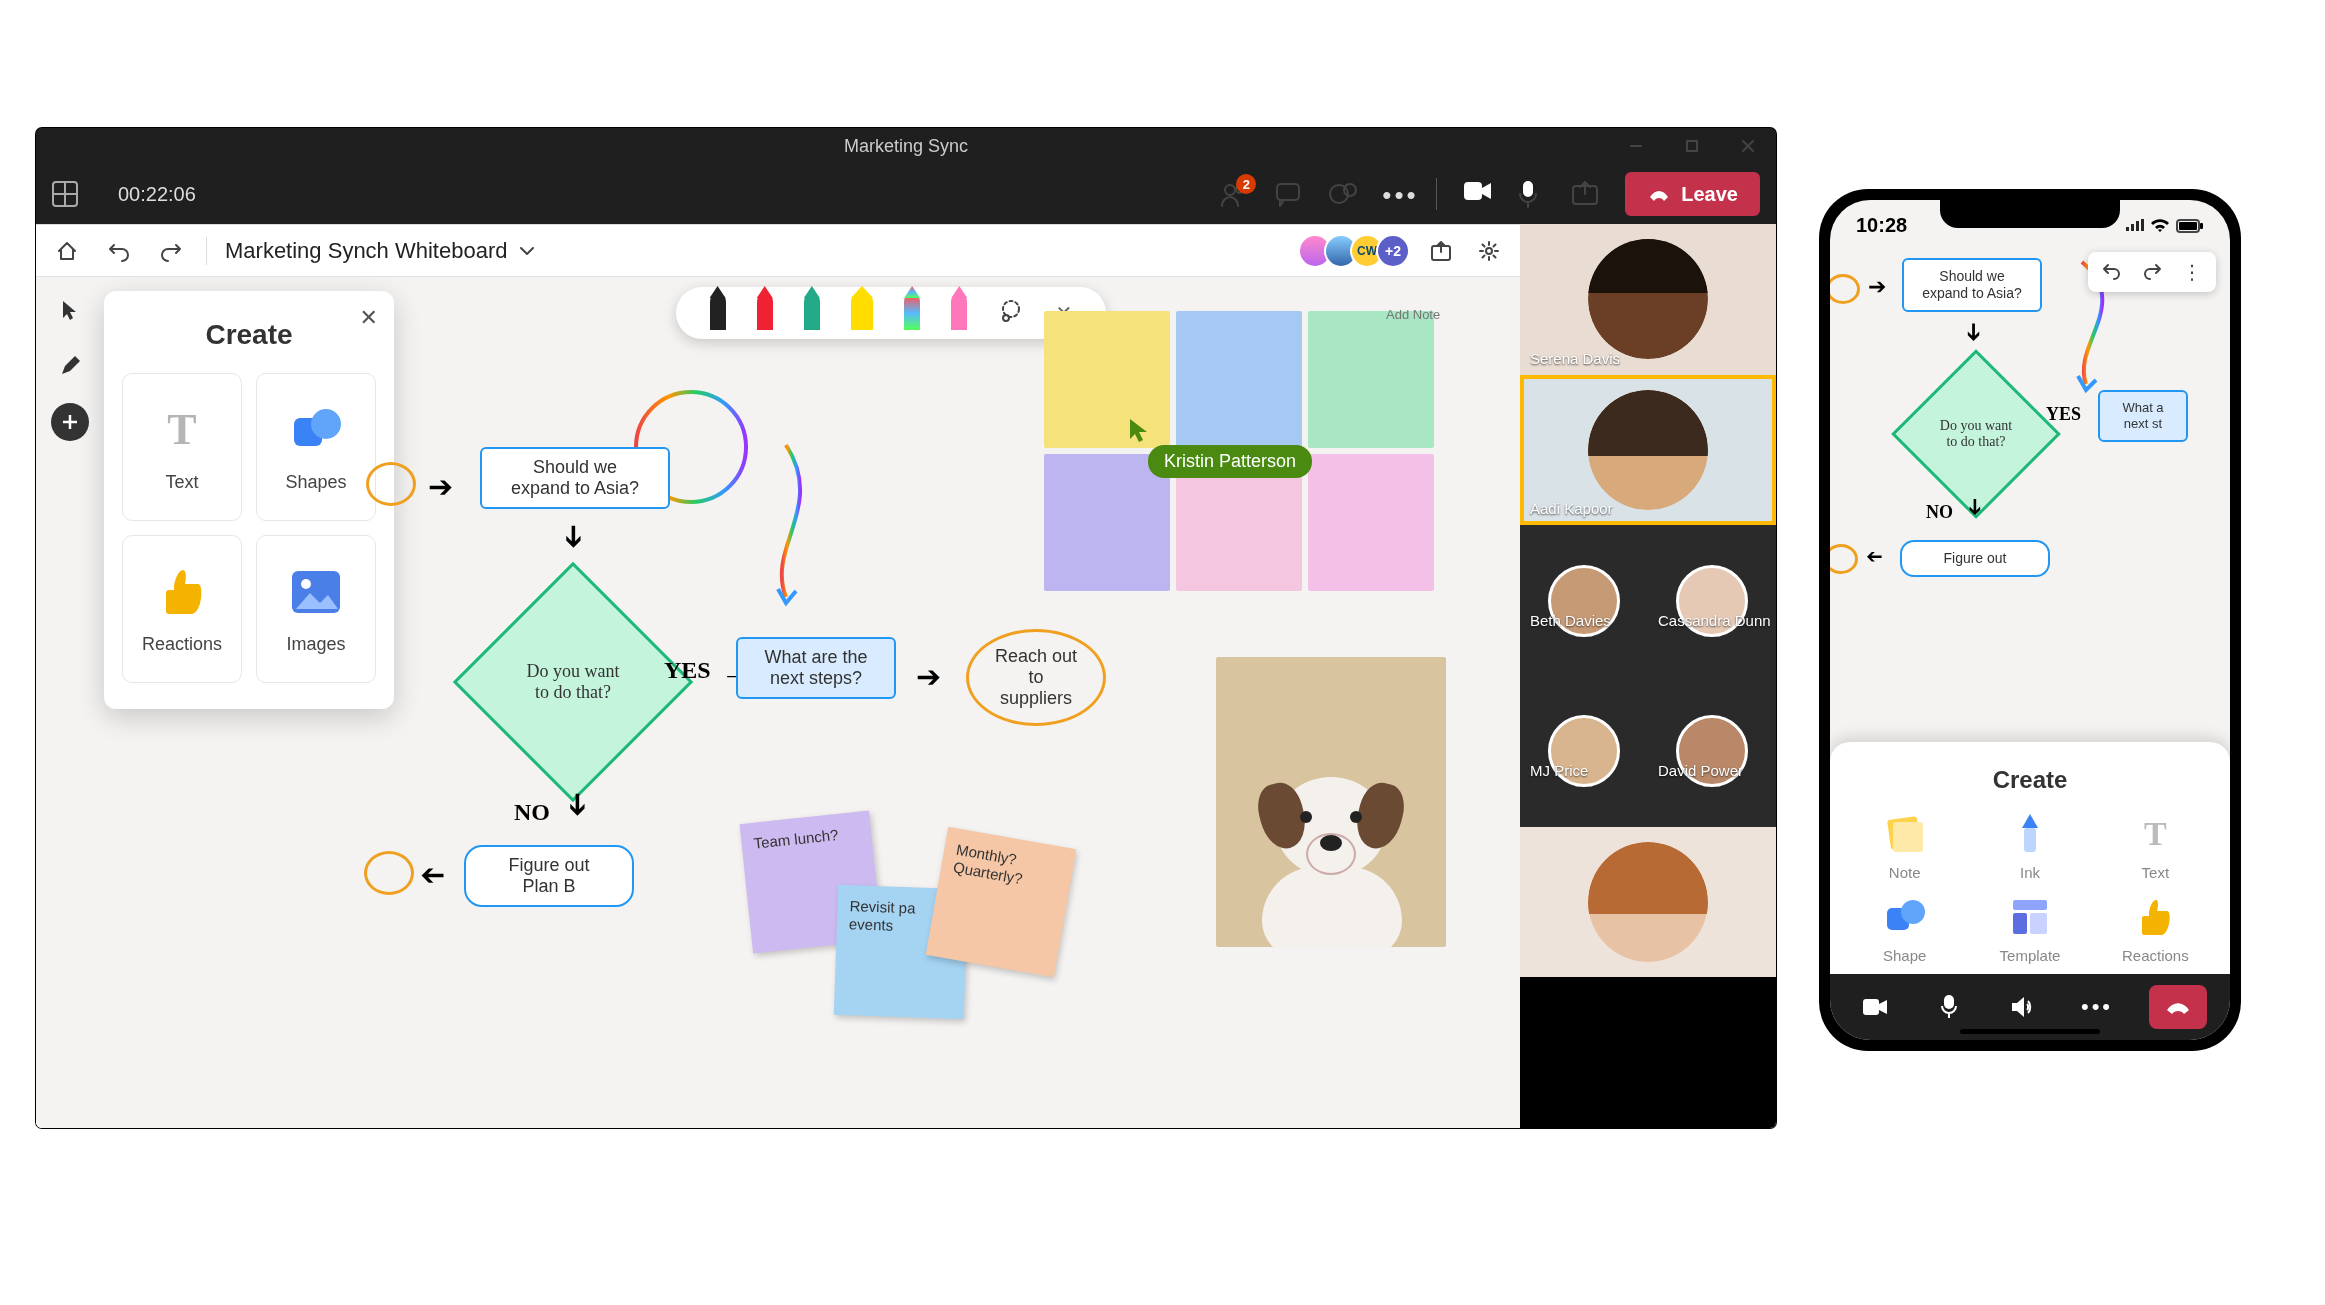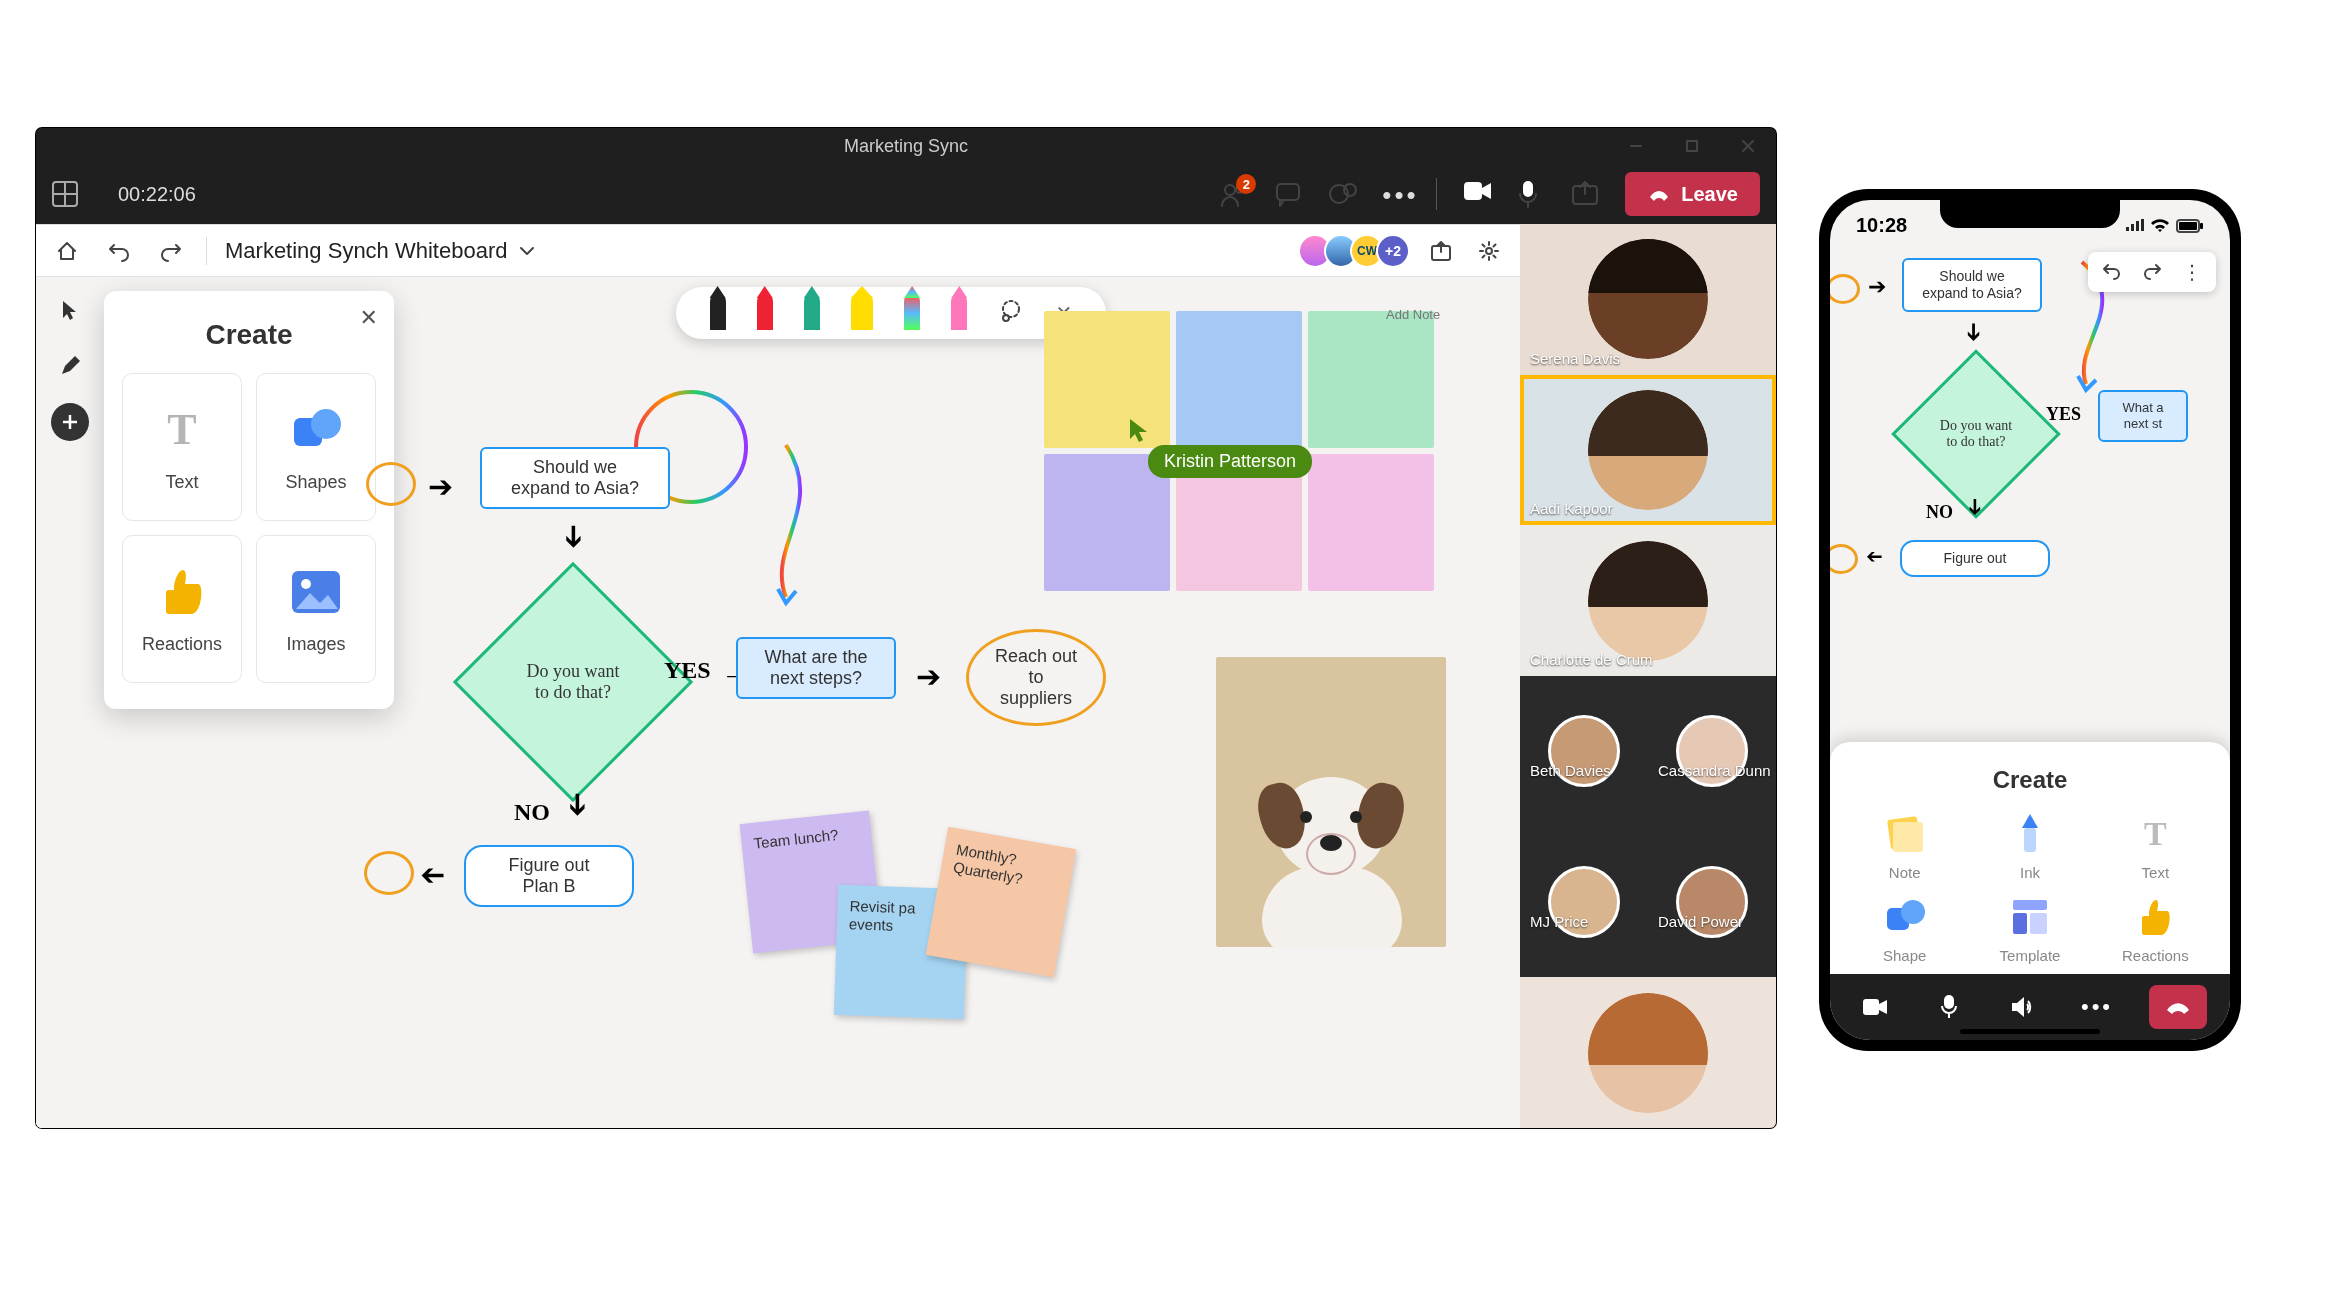--- a/index.html
+++ b/index.html
@@ -386,27 +386,20 @@
           </div>
         <span class="nm">Serena Davis</span>
       </div>
       <div class="ptile highlight" style="background:#d9e2e6">
         <div class="pface">
             <div class="skin" style="background:#d8a97a"></div>
             <div class="hair" style="background:#3c2a1e"></div>
           </div>
         <span class="nm">Aadi Kapoor</span>
       </div>
-      <div class="ptile" style="background:#eceae6">
-        <div class="pface">
-            <div class="skin" style="background:#e9c8a8"></div>
-            <div class="hair" style="background:#2c1f18"></div>
-          </div>
-        <span class="nm">Charlotte de Crum</span>
-      </div>
       <div class="ptile double dk">
         <div>
             <div class="pavatar" style="background:#c79a76"></div>
             <span class="nm">Beth Davies</span>
           </div>
         <div>
             <div class="pavatar" style="background:#e6c9b5"></div>
             <span class="nm">Cassandra Dunn</span>
           </div>
       </div>

